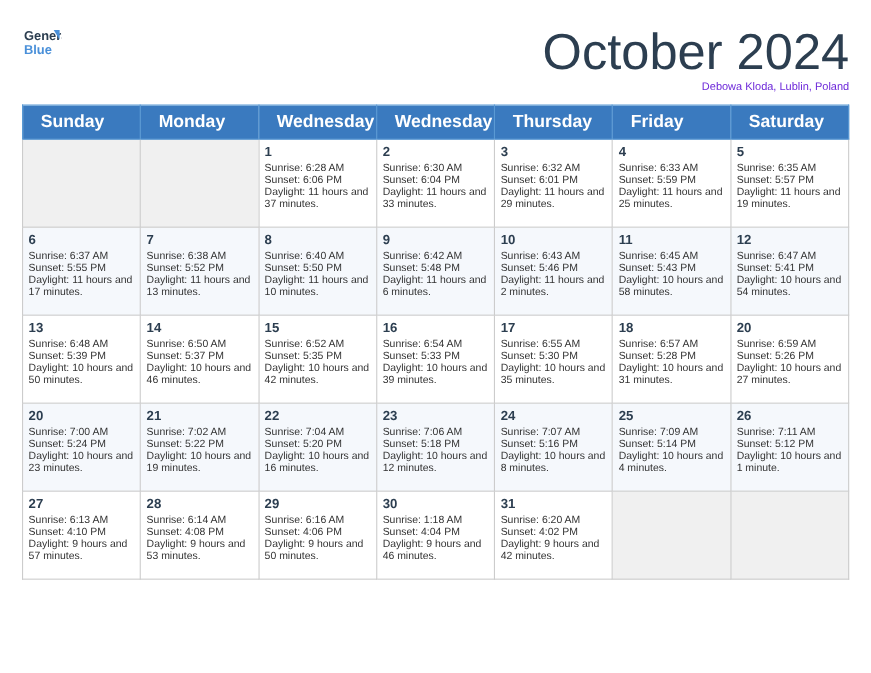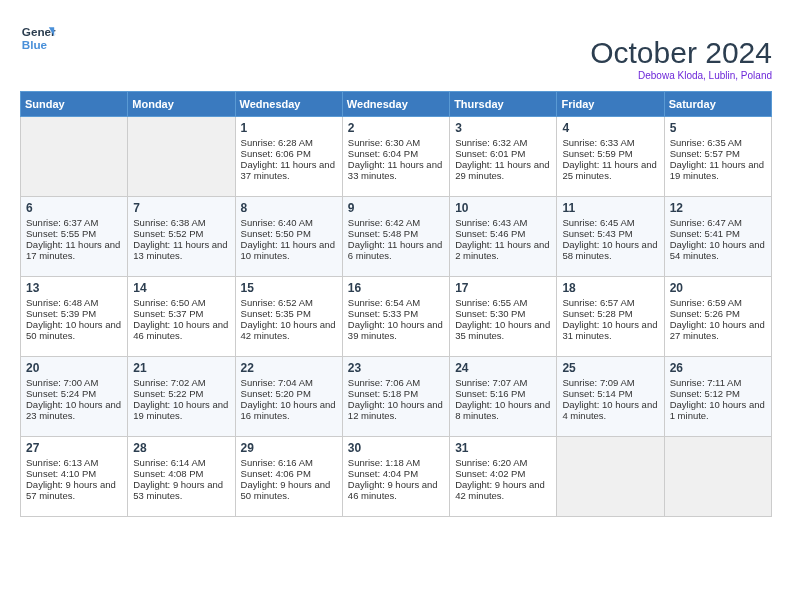--- a/index.html
+++ b/index.html
@@ -22,40 +22,39 @@
       gap: 4px;
     }
     .logo-icon {
       width: 36px;
       height: 36px;
     }
     .title-section {
       text-align: right;
     }
     .month-title {
-      font-size: 30px;
+      font-size: 46px;
       color: #2c3e50;
       font-weight: normal;
-      margin-top: 16px;
     }
     .subtitle {
       font-size: 10px;
       color: #6d28d9;
     }
     table {
       width: 100%;
       border-collapse: collapse;
       table-layout: fixed;
     }
     thead tr th {
       background-color: #3a7abf;
       color: #fff;
-      font-size: 11px;
+      font-size: 16px;
       font-weight: bold;
-      padding: 6px 4px;
+      padding: 6px 16px;
       text-align: left;
       border: 1px solid #5a9ad4;
     }
     tbody tr td {
       border: 1px solid #ccc;
       vertical-align: top;
       padding: 4px 5px;
       font-size: 9.5px;
       color: #333;
       height: 80px;

